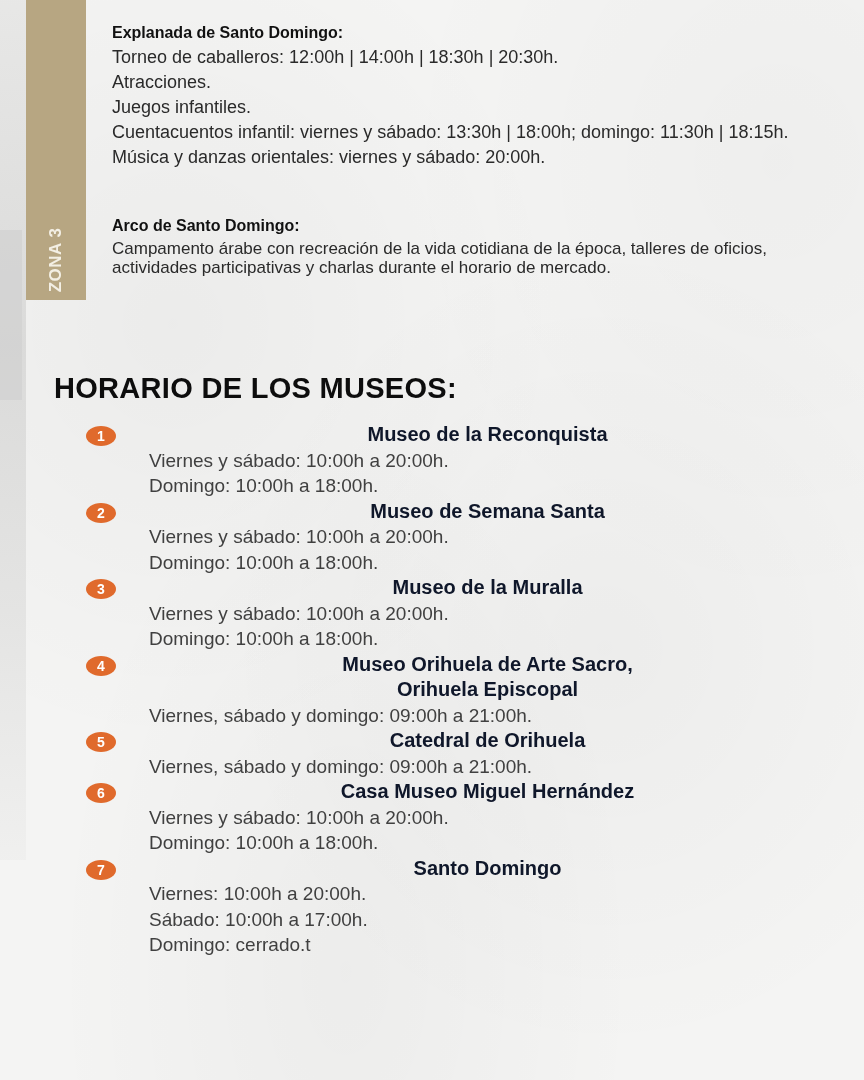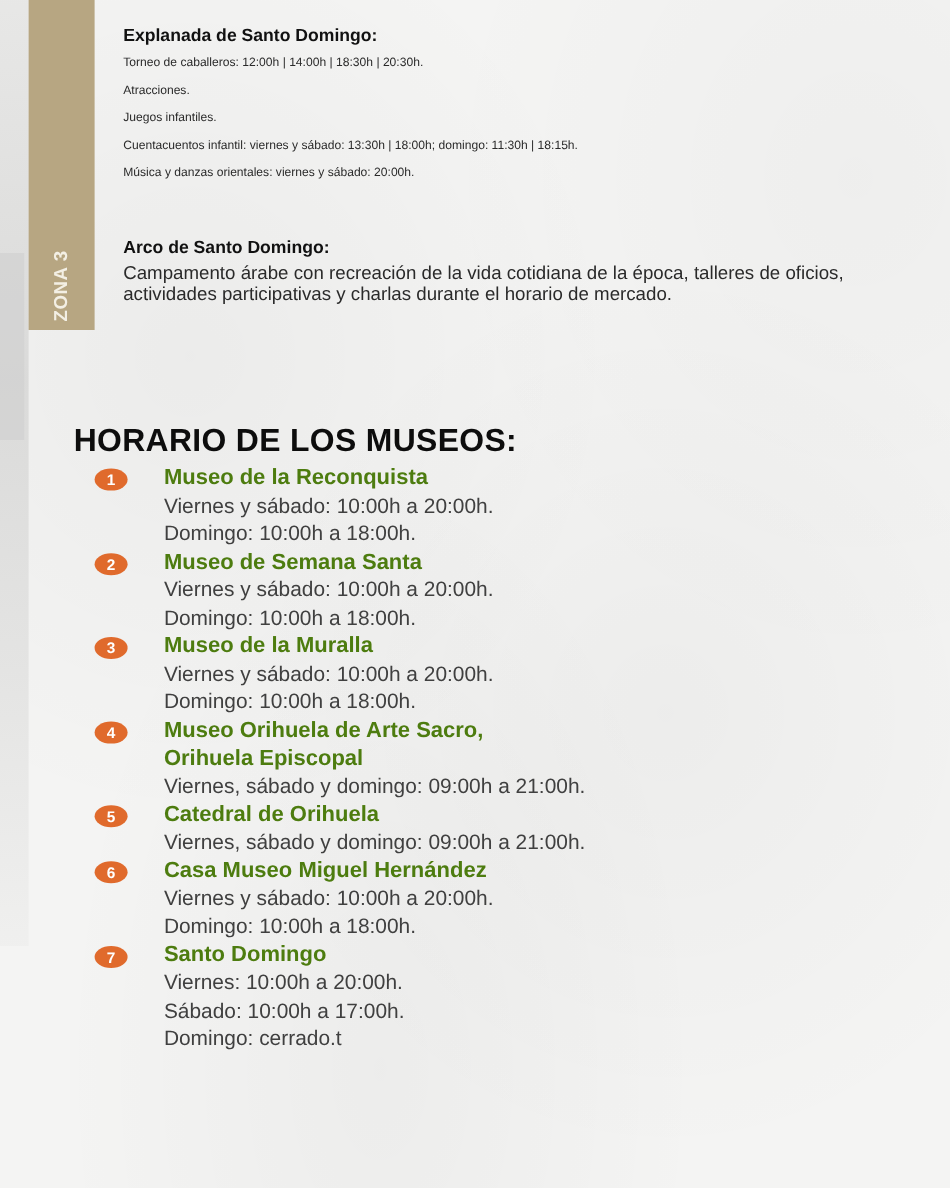--- a/index.html
+++ b/index.html
@@ -34,37 +34,37 @@
     .zona-label {
       position: absolute; left: 56px; top: 260px;
       transform: translate(-50%, -50%) rotate(-90deg);
       color: #f3efe4; font-weight: 700; font-size: 17px; letter-spacing: 0.5px;
       white-space: nowrap;
     }
     .zone-content { position: absolute; left: 112px; top: 20px; width: 720px; }
     .zone-section h3 {
       margin: 0; font-size: 16px; font-weight: 700; color: #111; line-height: 26px;
     }
-    .zone-line { font-size: 11px; line-height: 19px; color: #2a2a2a; margin: 2px 0 6px 0; }
+    .zone-line { font-size: 18px; line-height: 19px; color: #2a2a2a; margin: 2px 0 6px 0; }
     .zone-section.arco { position: absolute; top: 193px; left: 0; }
     .arco p { margin: 0; font-size: 17px; line-height: 19px; color: #2a2a2a; width: 700px; }
 
     .museos-title {
       position: absolute; left: 54px; top: 372px;
       font-size: 29px; font-weight: 700; color: #0d0d0d; letter-spacing: 0.3px;
-      margin: 13px;
+      margin: 0;
     }
     .museum-list { position: absolute; left: 86px; top: 422px; width: 740px; }
     .museum { position: relative; padding-left: 63px; }
     .museum-num {
       position: absolute; left: 0; top: 4px; width: 30px; height: 20px;
       border-radius: 50%; background: #e06a2c; color: #fff;
       font-size: 14px; font-weight: 700; line-height: 20px; text-align: center;
     }
-    .museum-name { font-size: 20px; font-weight: 700; color: #4d7c0f; line-height: 25.5px; margin: 0; }
+    .museum-name { font-size: 20px; font-weight: 700; color: #0f172a; line-height: 25.5px; margin: 0; text-align: center; }
     .museum-hours { font-size: 19px; color: #404040; line-height: 25.5px; margin: 0; }
   </style>
 </head>
 <body>
 
 <div class="bg-texture"></div>
 <div class="left-strip"></div>
 <div class="left-strip-dark"></div>
 
 <div class="zona-bar">

